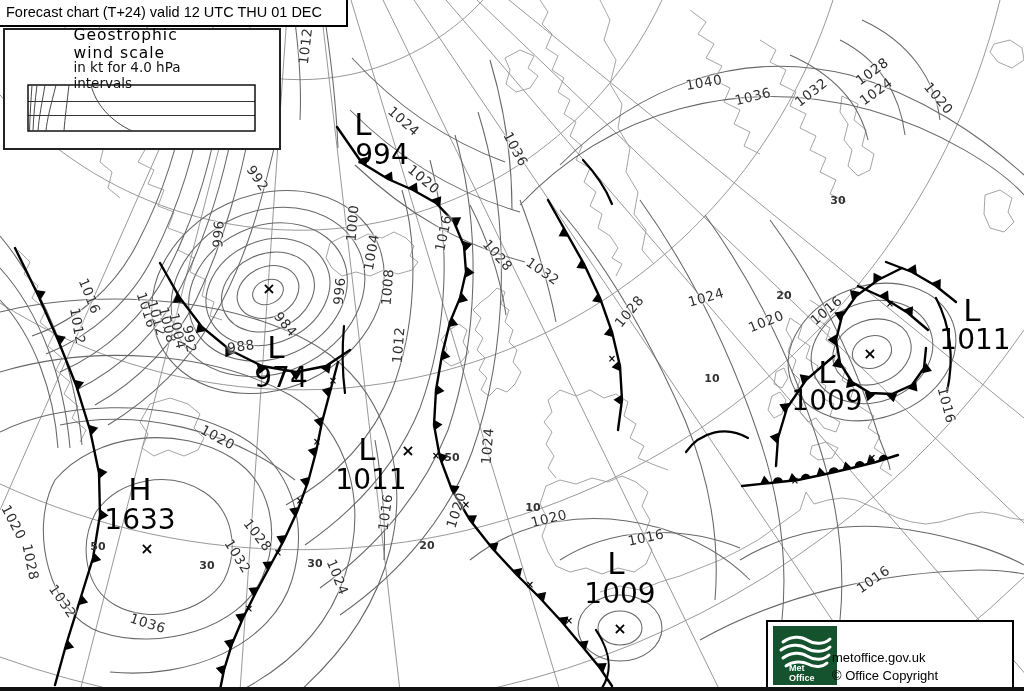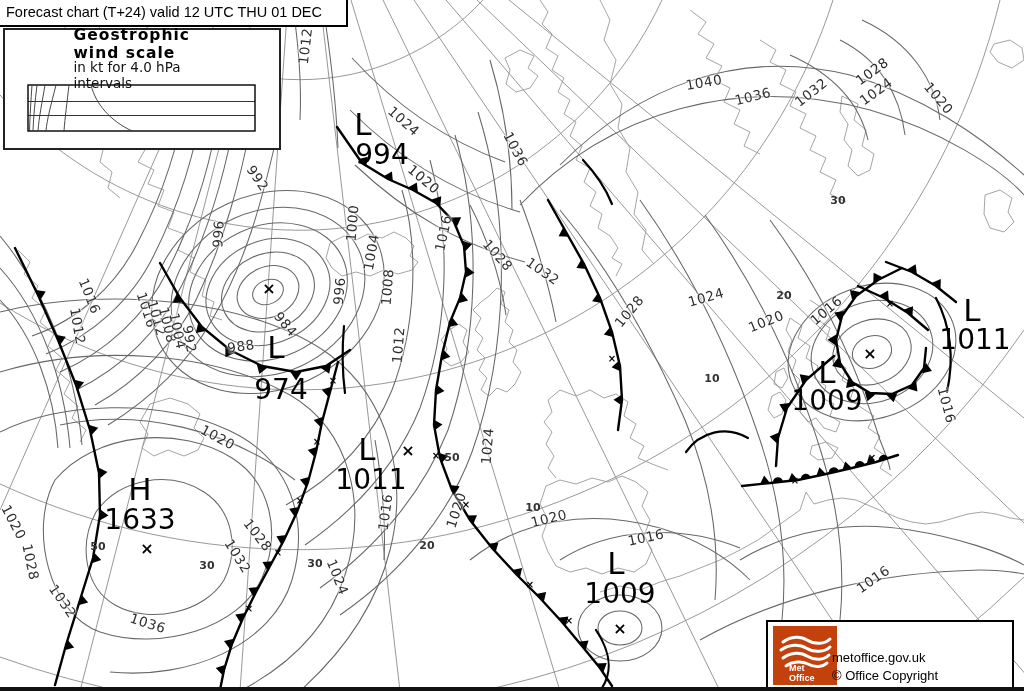--- a/index.html
+++ b/index.html
@@ -15,26 +15,26 @@
   .pc-value{font-size:28px;color:#000;line-height:1;}
   .pc-cross{font-size:16px;font-weight:bold;color:#000;}
   .fx{font-size:10px;font-weight:bold;color:#000;}
   #title-box{position:absolute;left:0;top:0;width:348px;height:27px;background:#fff;
              border:2px solid #000;border-left:none;border-top:none;box-sizing:border-box;
              font-family:"Liberation Sans",sans-serif;font-size:14.5px;color:#000;
              line-height:24px;padding-left:6px;}
   #wind-box{position:absolute;left:3px;top:28px;width:278px;height:122px;background:#fff;
             border:2px solid #222;box-sizing:border-box;}
   #wind-box .ws-title{position:absolute;left:50%;top:14px;transform:translate(-50%,-50%);
-            font-weight:bold;font-size:15.5px;letter-spacing:1px;color:#000;}
+            font-weight:normal;font-size:15.5px;letter-spacing:1px;color:#000;}
   #wind-box .ws-sub{position:absolute;left:50%;top:31px;transform:translate(-50%,-50%);
             font-size:13.5px;color:#111;margin-top:14px;}
   #footer-box{position:absolute;left:766px;top:620px;width:248px;height:69px;background:#fff;
               border:2px solid #000;box-sizing:border-box;}
-  #mo-logo{position:absolute;left:5px;top:4px;width:64px;height:59px;background:#c2410c;}
+  #mo-logo{position:absolute;left:5px;top:4px;width:64px;height:59px;background:#14532d;}
   #mo-logo .mo-text{position:absolute;left:50%;bottom:2px;transform:translateX(-50%);
               color:#fff;font-size:9px;font-weight:bold;font-family:"Liberation Sans",sans-serif;}
   .foot-line{position:absolute;left:64px;font-size:13px;color:#000;
              font-family:Liberation Sans, sans-serif;}
 </style>
 </head>
 <body>
 
 <div id="stage">
 
@@ -236,21 +236,21 @@
       <span class="abs grid-num" style="left: 533px; top: 507px; transform: translate(-50%, -50%);">10</span>
       <span class="abs grid-num" style="left: 452px; top: 457px; transform: translate(-50%, -50%);">50</span>
       <span class="abs grid-num" style="left: 784px; top: 295px; transform: translate(-50%, -50%);">20</span>
       <span class="abs grid-num" style="left: 712px; top: 378px; transform: translate(-50%, -50%);">10</span>
       <span class="abs grid-num" style="left: 838px; top: 200px; transform: translate(-50%, -50%);">30</span>
     </div>
   <div id="centers-layer">
       <span class="abs pc-letter" style="left: 363px; top: 124px; transform: translate(-50%, -50%);">L</span>
       <span class="abs pc-value" style="left: 366px; top: 155px; transform: translate(-50%, -50%); margin-left: 16px;">994</span>
       <span class="abs pc-letter" style="left: 276px; top: 347px; transform: translate(-50%, -50%);">L</span>
-      <span class="abs pc-value" style="left: 281px; top: 390px; transform: translate(-50%, -50%);">974</span>
+      <span class="abs pc-value" style="left: 281px; top: 378px; transform: translate(-50%, -50%);">974</span>
       <span class="abs pc-cross" style="left: 269px; top: 288px; transform: translate(-50%, -50%);">×</span>
       <span class="abs pc-letter" style="left: 140px; top: 489px; transform: translate(-50%, -50%);">H</span>
       <span class="abs pc-value" style="left: 140px; top: 520px; transform: translate(-50%, -50%);">1633</span>
       <span class="abs pc-cross" style="left: 147px; top: 548px; transform: translate(-50%, -50%);">×</span>
       <span class="abs pc-letter" style="left: 367px; top: 449px; transform: translate(-50%, -50%);">L</span>
       <span class="abs pc-value" style="left: 371px; top: 480px; transform: translate(-50%, -50%);">1011</span>
       <span class="abs pc-cross" style="left: 408px; top: 450px; transform: translate(-50%, -50%);">×</span>
       <span class="abs pc-letter" style="left: 616px; top: 563px; transform: translate(-50%, -50%);">L</span>
       <span class="abs pc-value" style="left: 620px; top: 594px; transform: translate(-50%, -50%);">1009</span>
       <span class="abs pc-cross" style="left: 620px; top: 628px; transform: translate(-50%, -50%);">×</span>

